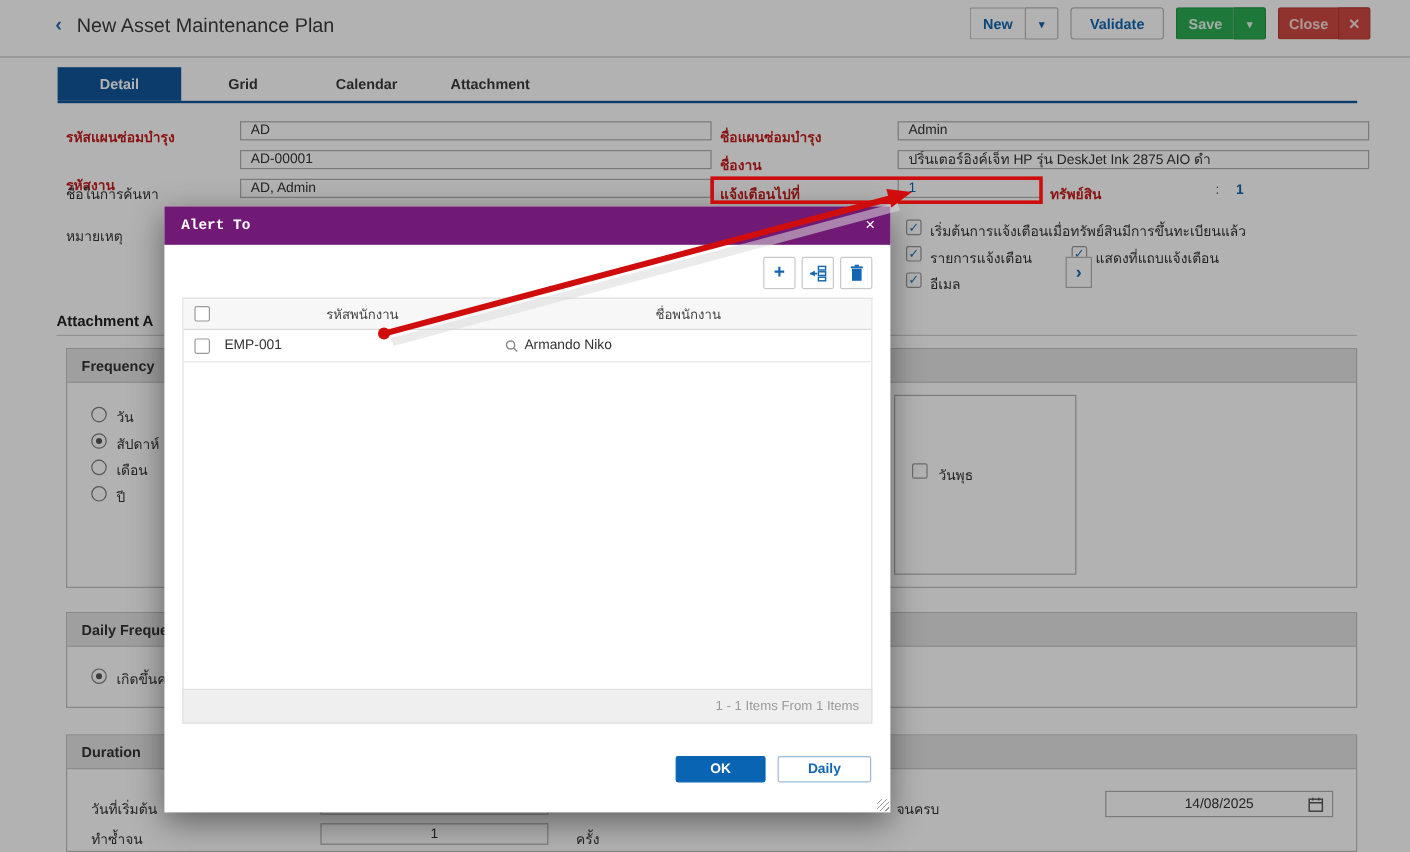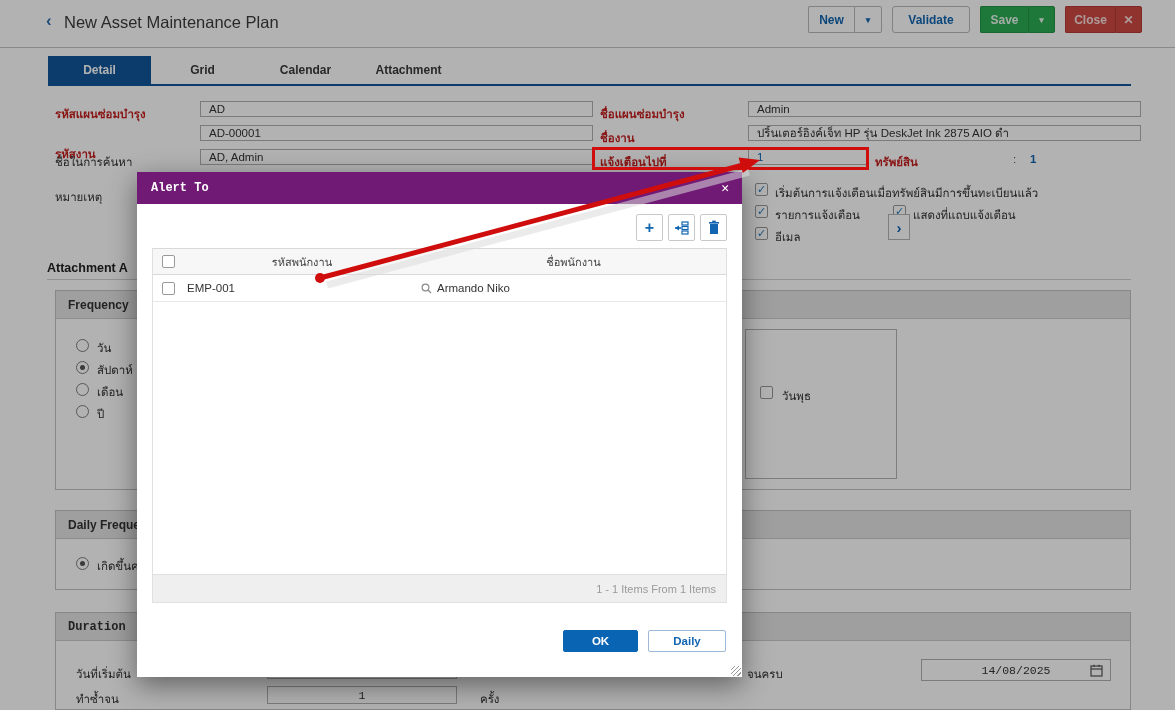--- a/index.html
+++ b/index.html
@@ -168,21 +168,21 @@
       <span class="lbl" style="left:36px; top:57px;">วันพุธ</span>
     </div>
   </div>
 
   <div class="panel" style="left:55px; top:510px; width:1076px; height:80px;">
     <div class="panel-hd">Daily Frequency</div>
     <div class="radio sel" style="left:20px; top:46px;"></div>
     <span class="lbl" style="left:41px; top:46px;">เกิดขึ้นค</span>
   </div>
 
-  <div class="panel" style="left:55px; top:612px; width:1076px; height:98px;font-family:Liberation Mono, monospace;">
+  <div class="panel" style="left:55px; top:612px; width:1076px; height:98px;">
     <div class="panel-hd">Duration</div>
     <span class="lbl" style="left:20px; top:52px;">วันที่เริ่มต้น</span>
     <div class="inp center" style="left:211px; top:48px; width:190px; height:18px;"></div>
     <span class="lbl" style="left:20px; top:77px;">ทำซ้ำจน</span>
     <div class="inp center" style="left:211px; top:73px; width:190px; height:18px;">1</div>
     <span class="lbl" style="left:424px; top:77px;">ครั้ง</span>
     <span class="lbl" style="left:691px; top:52px;">จนครบ</span>
     <div class="inp" style="left:865px; top:46px; width:190px; height:22px; justify-content:center;">
       <span>14/08/2025</span>
       <svg style="position:absolute; right:7px; top:4px;" width="13" height="13" viewBox="0 0 13 13">

